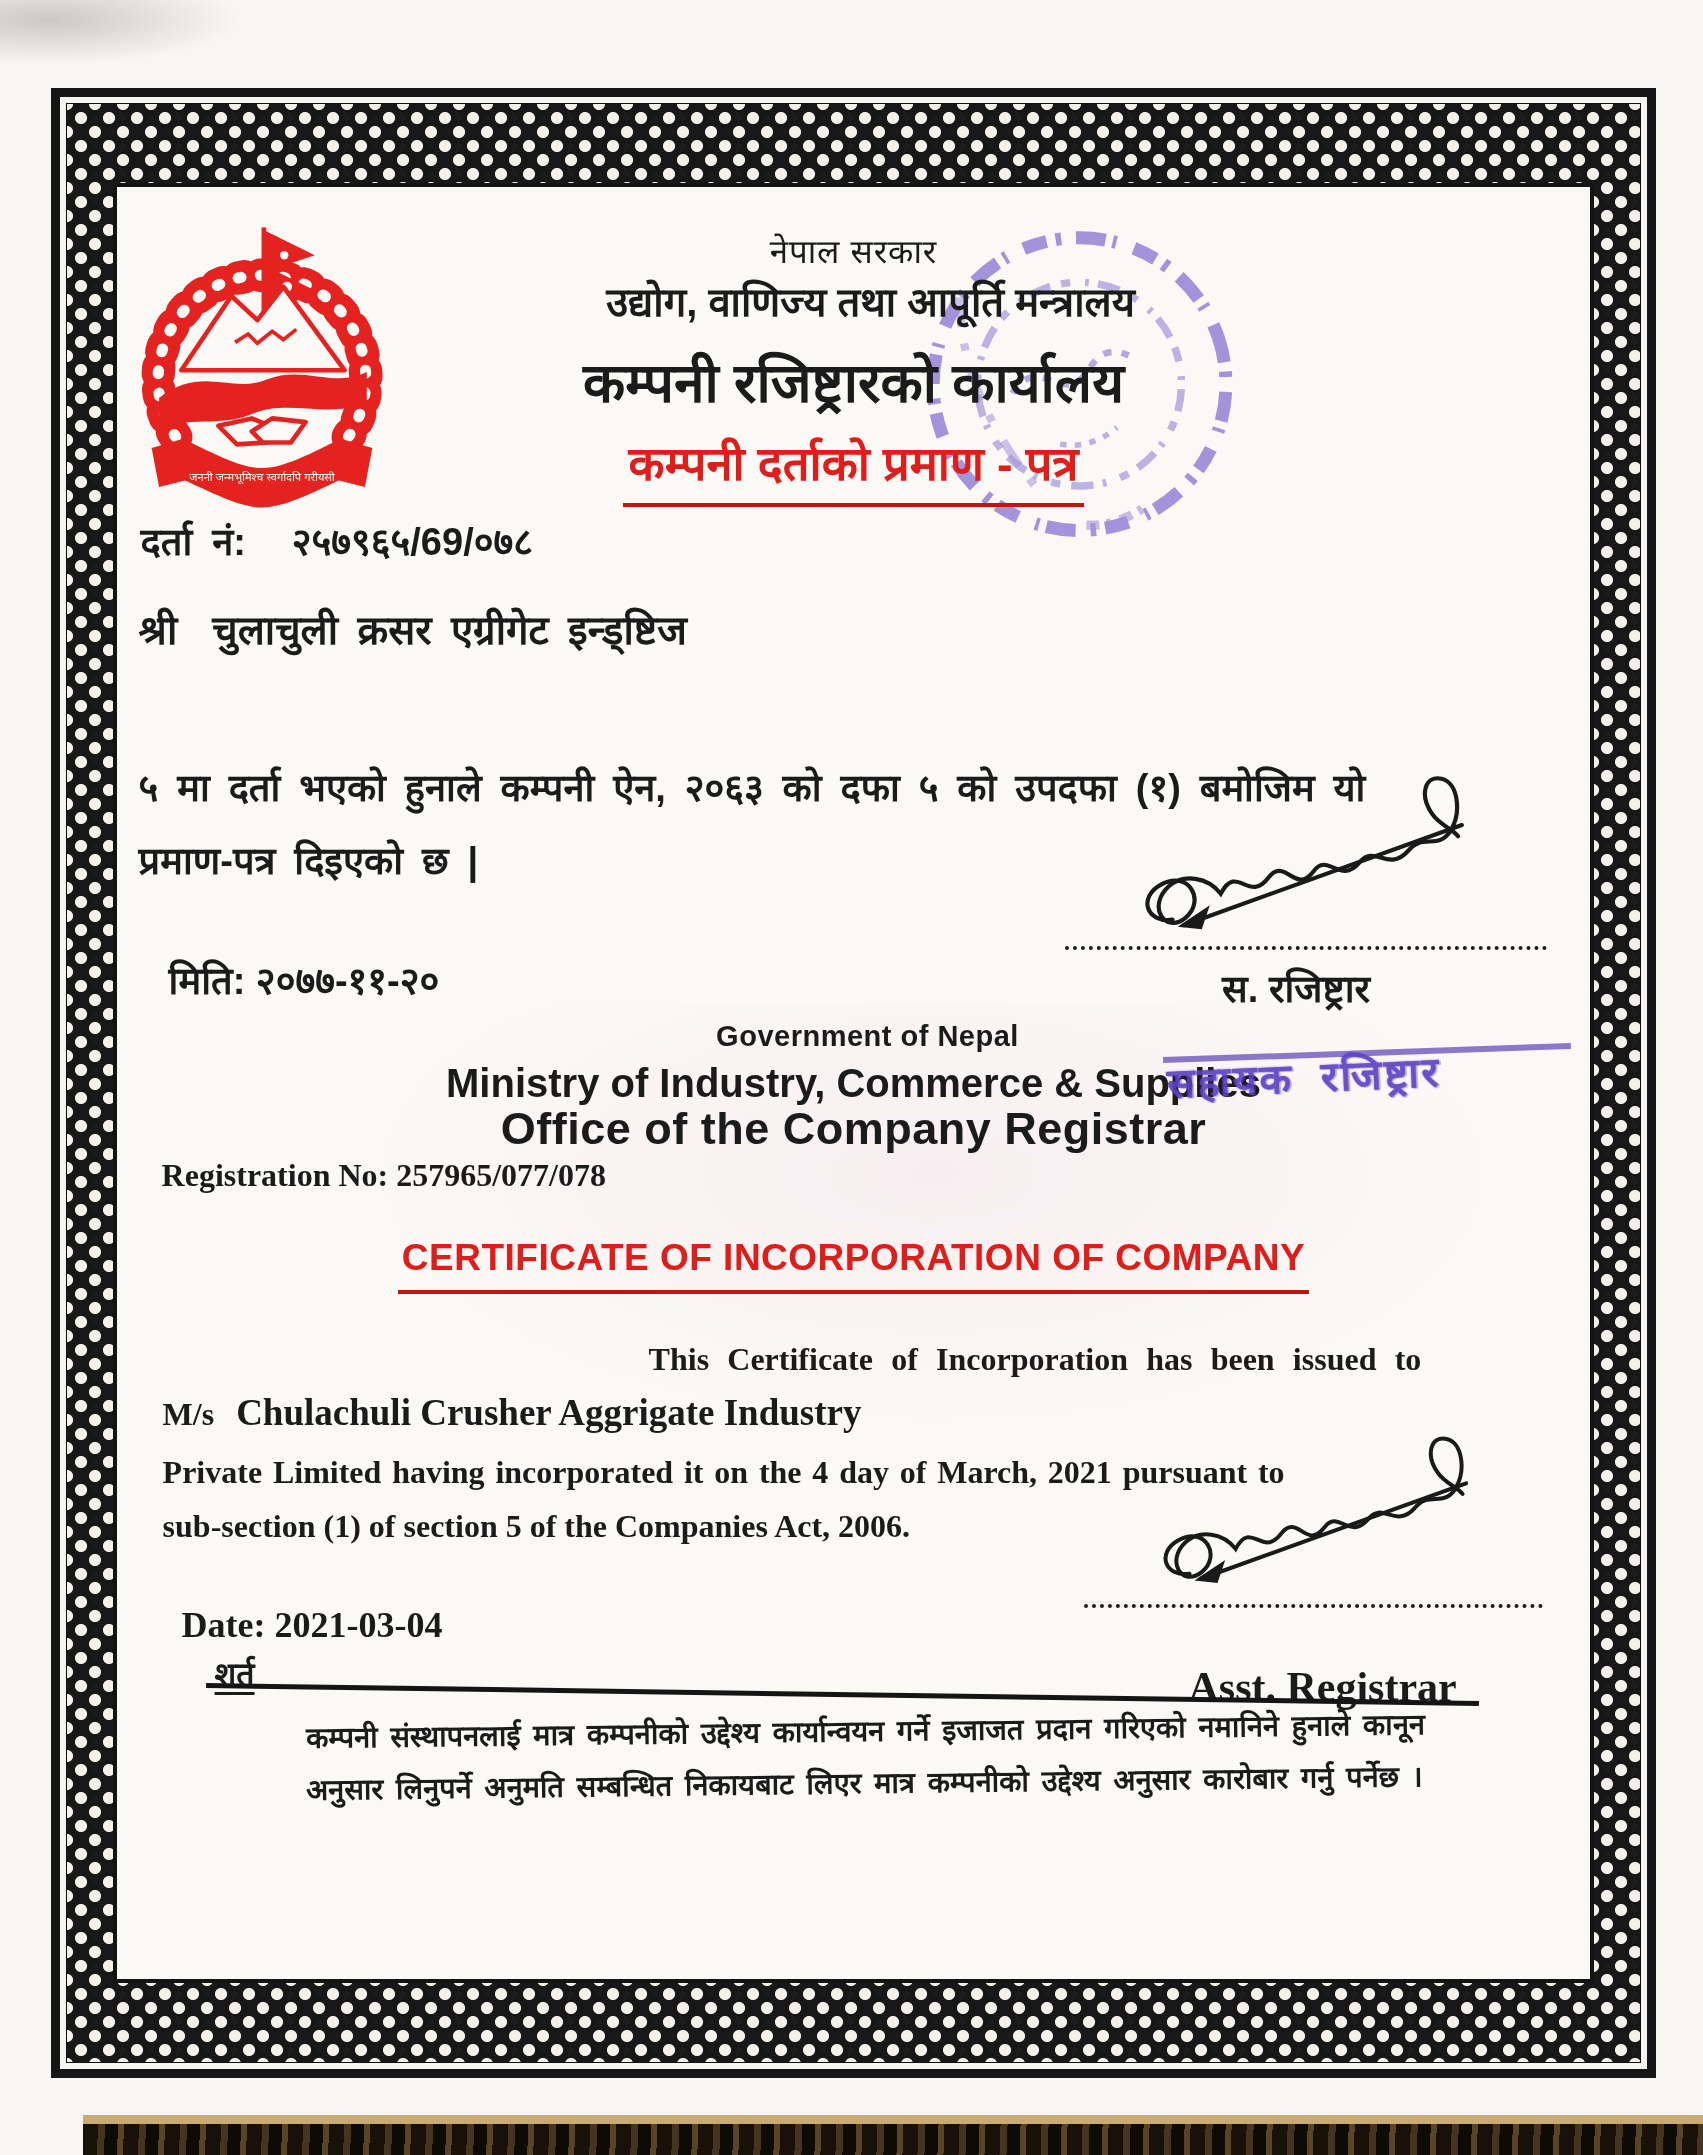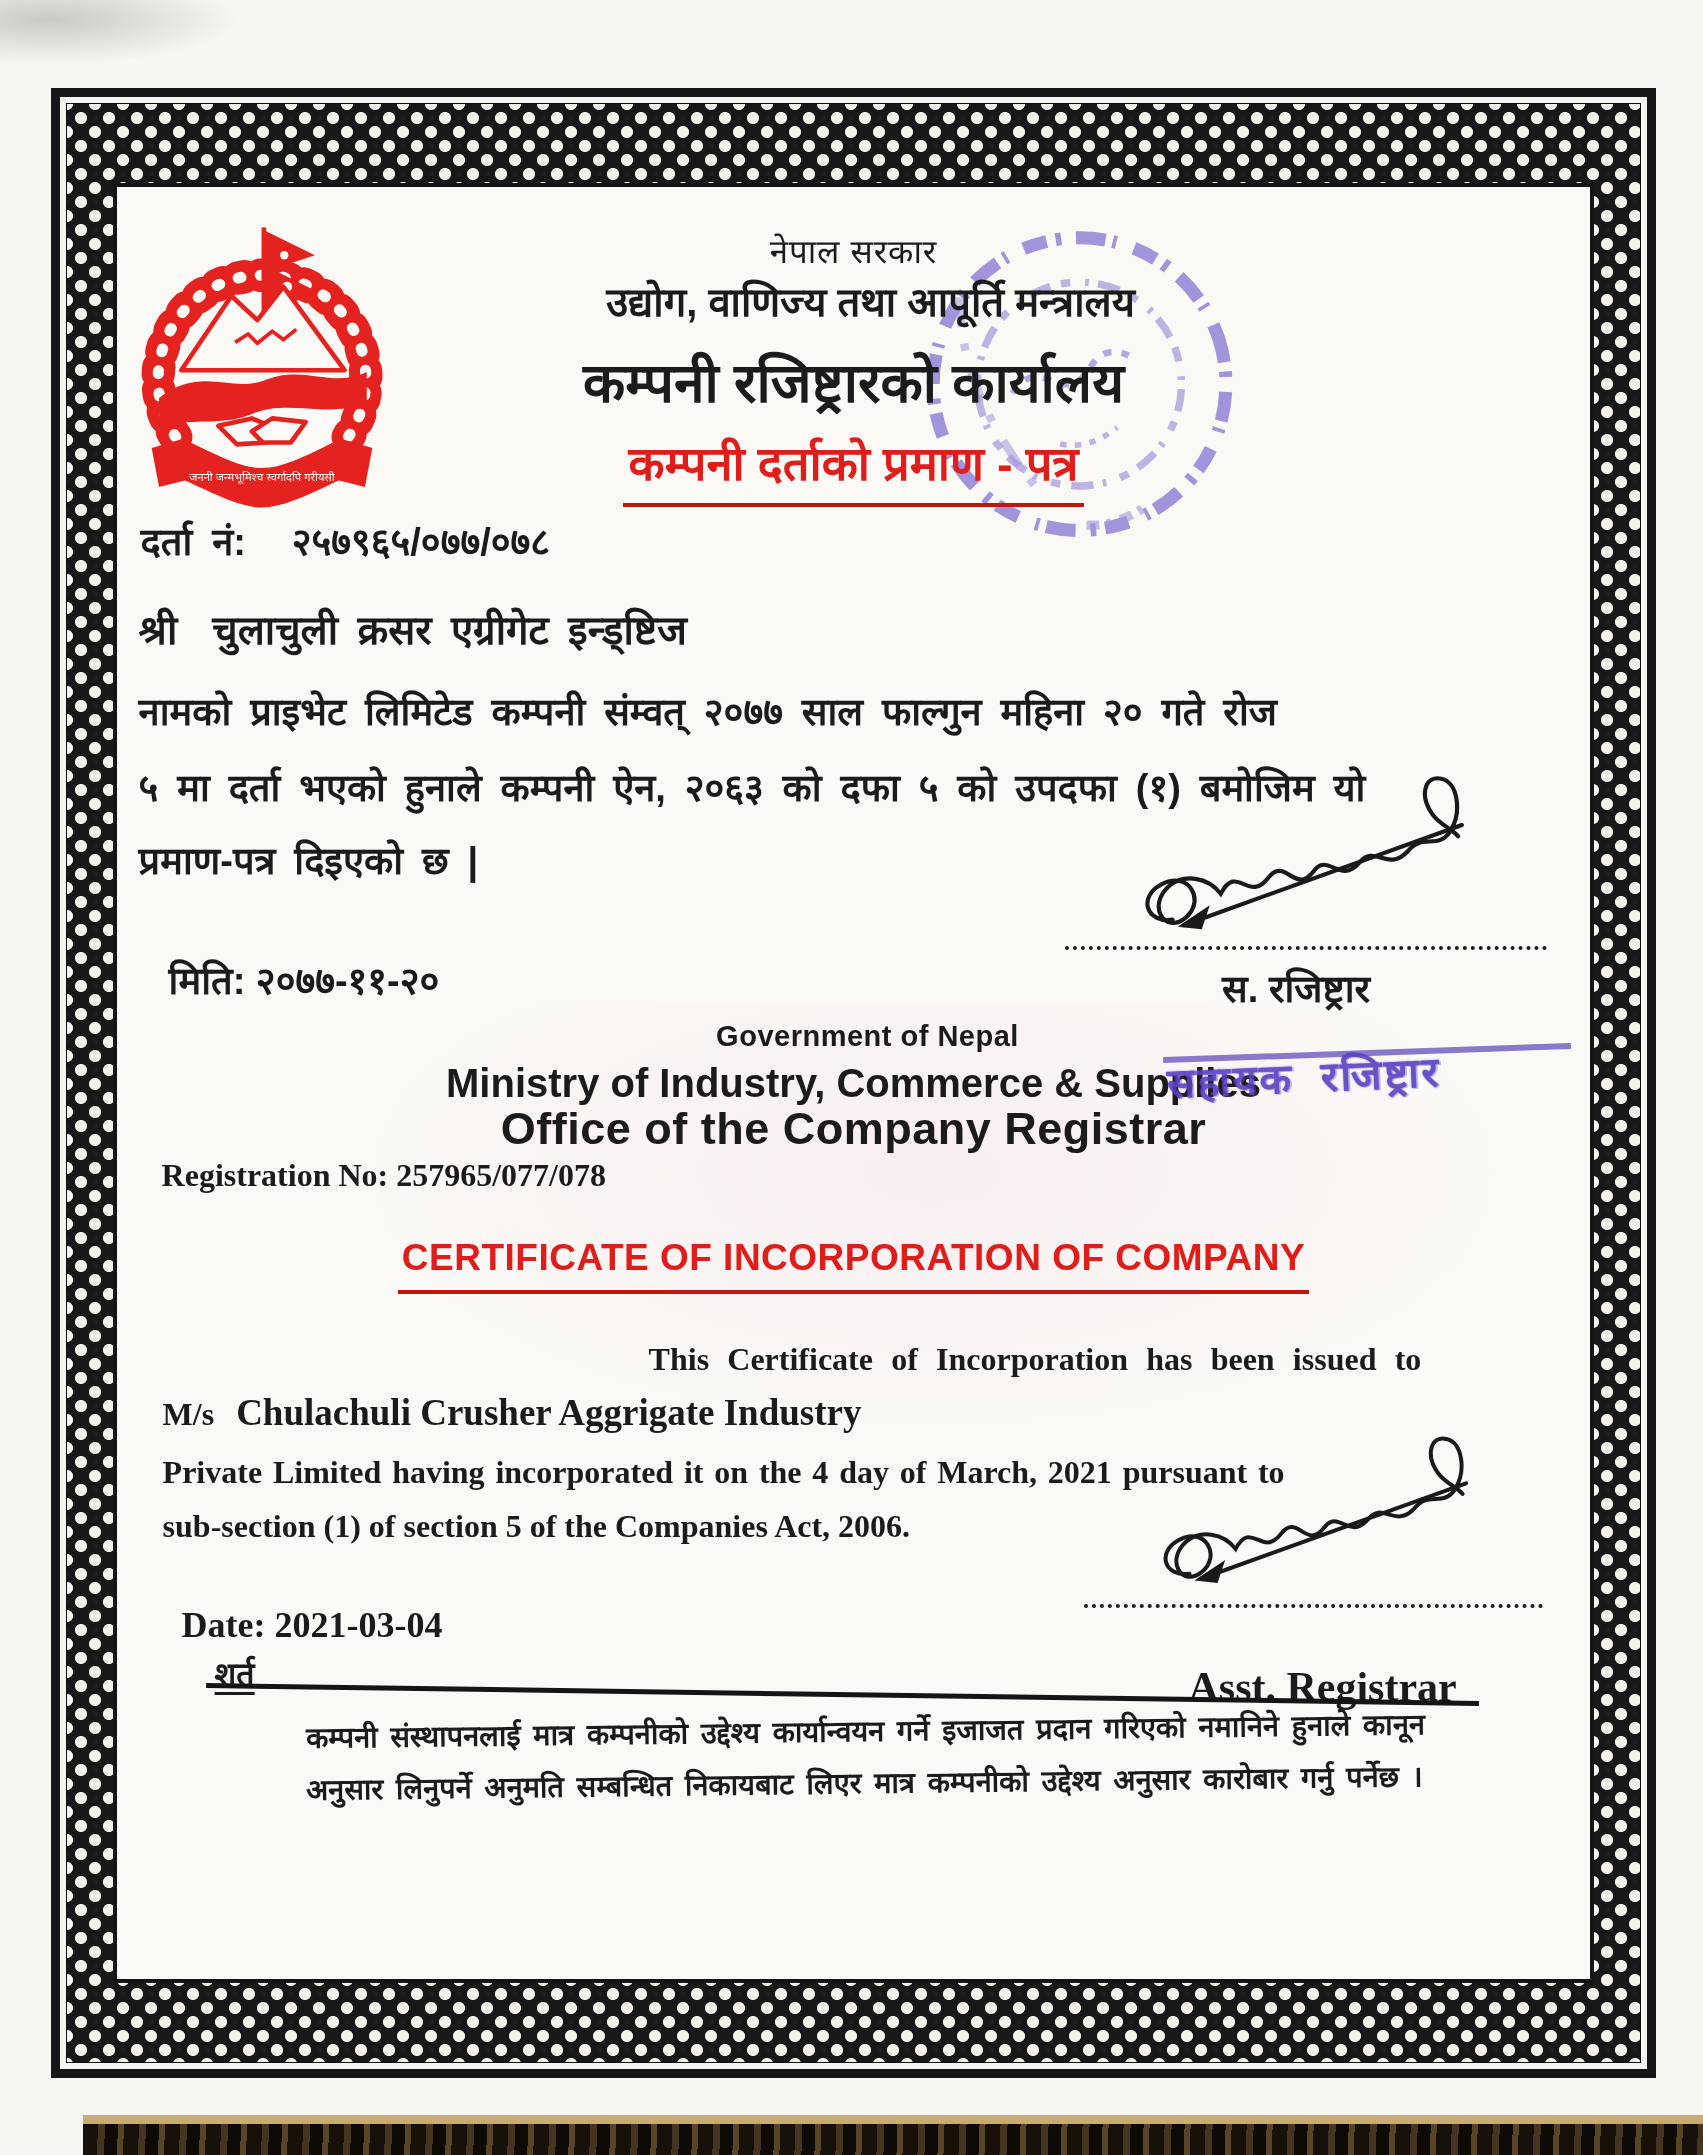--- a/index.html
+++ b/index.html
@@ -127,27 +127,26 @@
         </g>
       </svg>
 
       <div class="abs centered np np-gov">नेपाल सरकार</div>
       <div class="abs centered np np-ministry">उद्योग, वाणिज्य तथा आपूर्ति मन्त्रालय</div>
       <div class="abs centered np np-cert-title"><span>कम्पनी दर्ताको प्रमाण - पत्र</span></div>
       <div class="abs centered np np-office">कम्पनी रजिष्ट्रारको कार्यालय</div>
 
       <div class="abs np np-regno">
         <span>दर्ता नं:</span>
-        <span style="margin-left:26px">२५७९६५/०७७/०७८</span>
+        <span style="margin-left:26px">२५७९६५/69/०७८</span>
       </div>
 
       <div class="abs np np-body bl1">
         <span>श्री</span><span class="gap"></span><span>चुलाचुली क्रसर एग्रीगेट इन्ड्ष्टिज</span>
       </div>
-      <div class="abs np np-body bl2">नामको प्राइभेट लिमिटेड कम्पनी संम्वत् २०७७ साल फाल्गुन महिना २० गते रोज</div>
       <div class="abs np np-body bl3">५ मा दर्ता भएको हुनाले कम्पनी ऐन, २०६३ को दफा ५ को उपदफा (१) बमोजिम यो</div>
       <div class="abs np np-body bl4">प्रमाण-पत्र दिइएको छ |</div>
 
       <svg class="abs sig1-svg" width="408" height="186" viewBox="0 0 440 200">
         <g fill="none" stroke="#1a1a1a" stroke-width="4.5" stroke-linecap="round">
           <path d="M48 160 C 20 164 10 136 36 122 C 66 106 84 140 62 158 C 40 176 20 146 44 124 C 60 110 86 114 100 132 C 118 98 130 144 152 114 C 170 92 180 134 200 108 C 216 86 228 124 250 98 C 266 78 280 110 302 86 C 318 66 334 86 348 64 C 360 44 356 12 338 8 C 320 4 314 26 328 46 C 336 58 350 62 356 70"></path>
           <path d="M360 58 L60 166"></path>
           <path d="M60 166 l24 -16 -6 18 z" fill="#1a1a1a"></path>
         </g>
       </svg>

